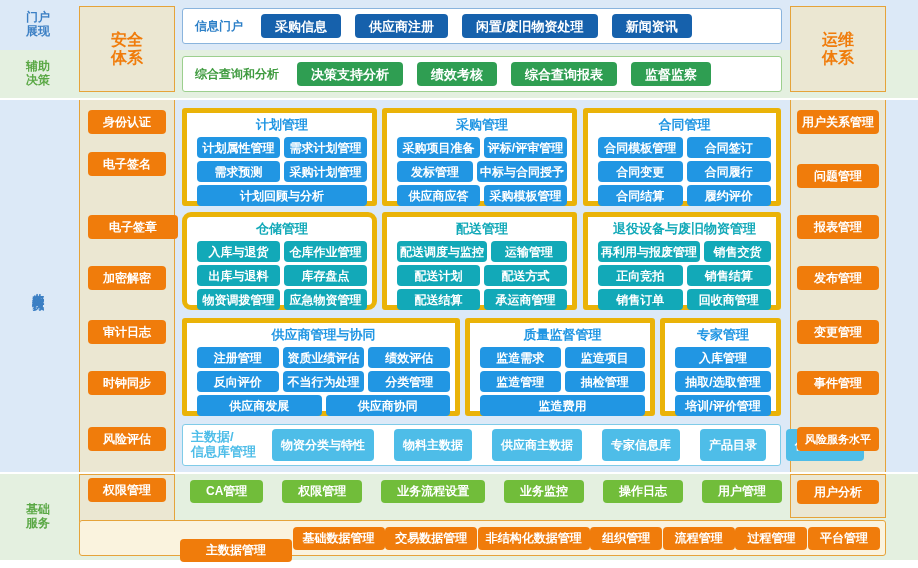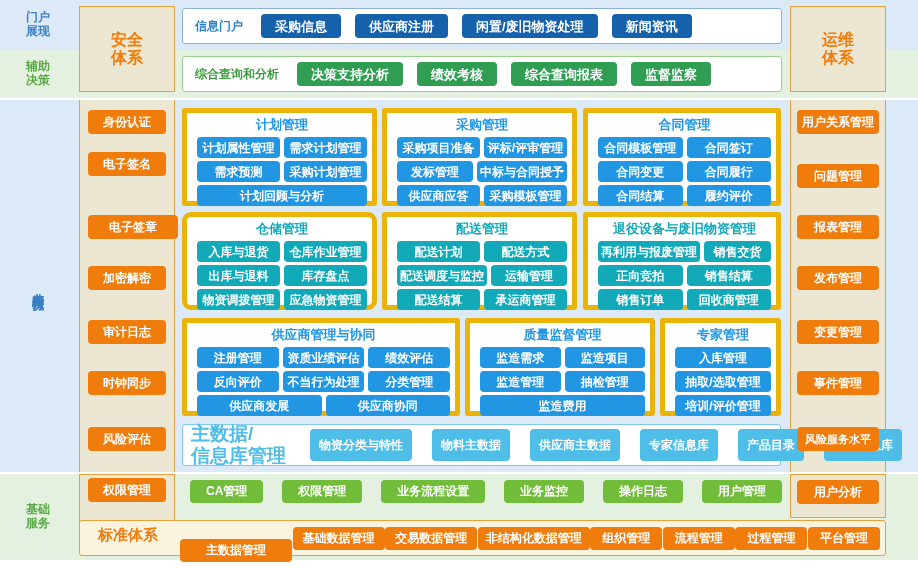--- a/index.html
+++ b/index.html
@@ -101,22 +101,22 @@
   .mdstrip {
     position: absolute;
     background: #ffffff;
     border: 1px solid #7fcbe8;
     border-radius: 3px;
     display: flex; align-items: center;
     padding: 0 8px;
     z-index: 2;
   }
   .mdlabel {
-    color: #4ebde8; font-size: 19px; font-weight: bold;
-    line-height: 1.15; margin-right: 24px; white-space: nowrap;
+    color: #4ebde8; font-size: 13px; font-weight: bold;
+    line-height: 1.15; margin-right: 16px; white-space: nowrap;
   }
   .mdstrip .pill { height: 22px; padding: 16px 9px; margin-right: 20px; }
 
   
   .svcrow {
     position: absolute;
     display: flex; align-items: center;
     z-index: 2;
   }
   .svcrow .pill { height: 23px; padding: 0 16px; font-size: 12px; }
@@ -188,21 +188,20 @@
   </div>
 
   <span class="pill pill-orange" style="position:absolute;left:88px;top:110px;width:78px;height:24px;z-index:4;">身份认证</span>
   <span class="pill pill-orange" style="position:absolute;left:88px;top:152px;width:78px;height:24px;z-index:4;">电子签名</span>
   <span class="pill pill-orange" style="position:absolute;left:88px;top:215px;width:90px;height:24px;z-index:4;">电子签章</span>
   <span class="pill pill-orange" style="position:absolute;left:88px;top:266px;width:78px;height:24px;z-index:4;">加密解密</span>
   <span class="pill pill-orange" style="position:absolute;left:88px;top:320px;width:78px;height:24px;z-index:4;">审计日志</span>
   <span class="pill pill-orange" style="position:absolute;left:88px;top:371px;width:78px;height:24px;z-index:4;">时钟同步</span>
   <span class="pill pill-orange" style="position:absolute;left:88px;top:427px;width:78px;height:24px;z-index:4;">风险评估</span>
   <span class="pill pill-orange" style="position:absolute;left:88px;top:478px;width:78px;height:24px;z-index:4;">权限管理</span>
-  <span style="position:absolute;left:82px;top:522px;width:92px;height:26px;display:flex;align-items:center;justify-content:center;color:#f07c0b;font-size:15px;font-weight:bold;z-index:4;">标准体系</span>
 
   <span class="pill pill-orange" style="position:absolute;left:797px;top:110px;width:82px;height:24px;z-index:4;">用户关系管理</span>
   <span class="pill pill-orange" style="position:absolute;left:797px;top:164px;width:82px;height:24px;z-index:4;">问题管理</span>
   <span class="pill pill-orange" style="position:absolute;left:797px;top:215px;width:82px;height:24px;z-index:4;">报表管理</span>
   <span class="pill pill-orange" style="position:absolute;left:797px;top:266px;width:82px;height:24px;z-index:4;">发布管理</span>
   <span class="pill pill-orange" style="position:absolute;left:797px;top:320px;width:82px;height:24px;z-index:4;">变更管理</span>
   <span class="pill pill-orange" style="position:absolute;left:797px;top:371px;width:82px;height:24px;z-index:4;">事件管理</span>
   <span class="pill pill-orange" style="position:absolute;left:797px;top:427px;width:82px;height:24px;font-size:11px;z-index:4;">风险服务水平</span>
   <span class="pill pill-orange" style="position:absolute;left:797px;top:480px;width:82px;height:24px;z-index:4;">用户分析</span>
 
@@ -265,26 +264,26 @@
     </div>
     <div class="grow">
       <span class="pill pill-teal">物资调拨管理</span>
       <span class="pill pill-teal">应急物资管理</span>
     </div>
   </div>
 
   <div class="group" style="left:382px;top:212px;width:195px;height:98px;">
     <div class="group-title gt-teal">配送管理</div>
     <div class="grow">
+      <span class="pill pill-teal">配送调度与监控</span>
+      <span class="pill pill-teal">运输管理</span>
+    </div>
+    <div class="grow">
       <span class="pill pill-teal">配送计划</span>
       <span class="pill pill-teal">配送方式</span>
-    </div>
-    <div class="grow">
-      <span class="pill pill-teal">配送调度与监控</span>
-      <span class="pill pill-teal">运输管理</span>
     </div>
     <div class="grow">
       <span class="pill pill-teal">配送结算</span>
       <span class="pill pill-teal">承运商管理</span>
     </div>
   </div>
 
   <div class="group" style="left:583px;top:212px;width:198px;height:98px;">
     <div class="group-title gt-teal">退役设备与废旧物资管理</div>
     <div class="grow">

